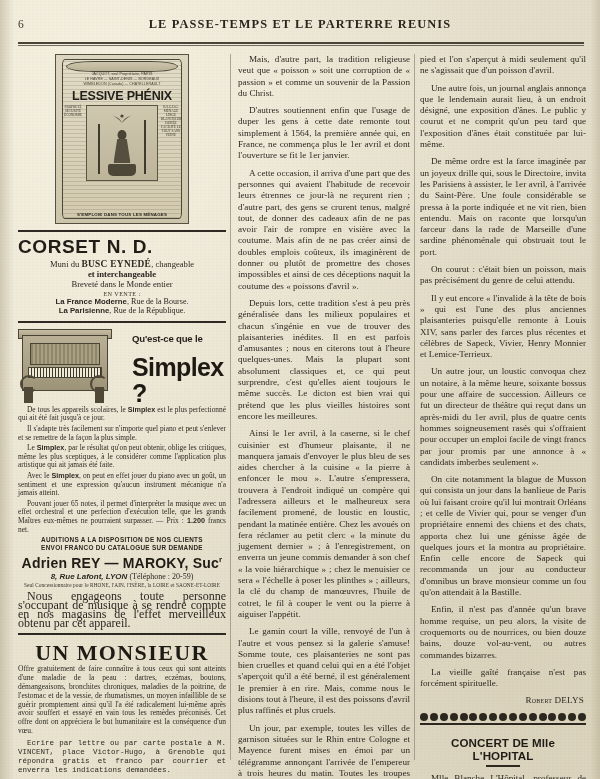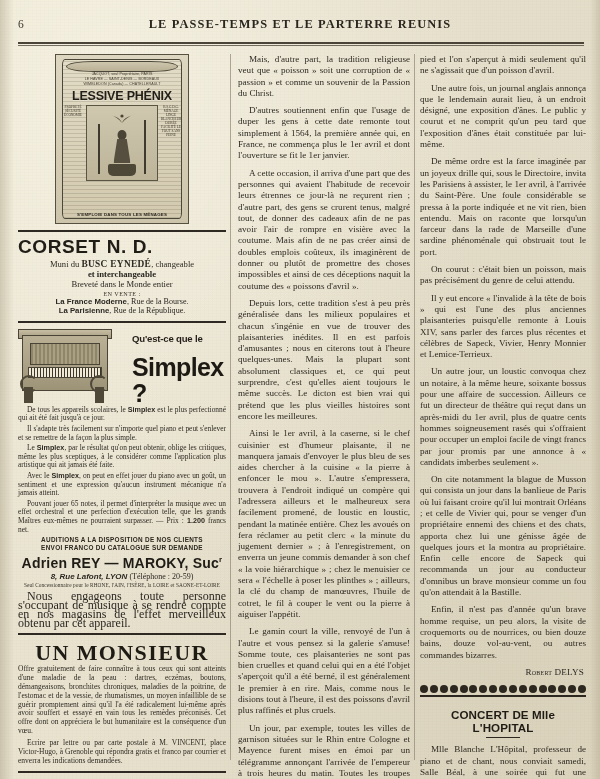--- a/index.html
+++ b/index.html
@@ -147,21 +147,21 @@
   .rey-addr b{font-style:italic;font-family:"Liberation Sans",sans-serif;font-size:8px;}
   .rey-sub{text-align:center;font-size:5.3px;letter-spacing:.1px;color:#37322a;margin-top:1px;}
   .rey-body{font-size:12px;line-height:9px;text-align:justify;text-indent:9px;margin-top:4px;}
 
   
   .monsieur{text-align:center;font-family:"Liberation Serif",serif;
     font-weight:bold;font-size:22px;letter-spacing:1.4px;color:#1e1b15;
     line-height:24px;font-variant:small-caps;}
   .monsieur-body{font-size:7.5px;line-height:8.9px;text-align:justify;color:#2e2a23;}
   .monsieur-body p{margin:0 0 3px;text-indent:0;}
-  .monsieur-body p.ind{text-indent:9px;}
+  .monsieur-body p.ind{text-indent:9px;font-family:Liberation Mono, monospace;}
 
   
   .choc-top{text-align:center;font-family:"Liberation Sans",sans-serif;
     font-weight:bold;font-size:12px;letter-spacing:.2px;color:#201d17;margin-top:3px;}
 
   
   .sig{text-align:right;font-size:9.1px;letter-spacing:.2px;margin:3px 2px 0 0;}
   .sig span{font-variant:small-caps;}
   .ornament{margin:8px 0 9px;height:14px;position:relative;}
   .ornament .bar{position:absolute;left:0;right:0;top:10px;height:1.8px;background:#2c281f;}
@@ -292,20 +292,21 @@
 
   <div class="col col-right body">
     <p class="noind">pied et l'on s'aperçut à midi seulement qu'il ne s'agissait que d'un poisson d'avril.</p>
     <p>Une autre fois, un journal anglais annonça que le lendemain aurait lieu, à un endroit désigné, une exposition d'ânes. Le public y courut et ne comprit qu'un peu tard que l'exposition d'ânes était constituée par lui-même.</p>
     <p>De même ordre est la farce imaginée par un joyeux drille qui, sous le Directoire, invita les Parisiens à assister, le 1er avril, à l'arrivée du Saint-Père. Une foule considérable se pressa à la porte indiquée et ne vit rien, bien entendu. Mais on raconte que lorsqu'un farceur dans la rade de Marseille d'une sardine phénoménale qui obstruait tout le port.</p>
     <p>On courut : c'était bien un poisson, mais pas précisément du genre de celui attendu.</p>
     <p>Il y eut encore « l'invalide à la tête de bois » qui est l'une des plus anciennes plaisanteries puisqu'elle remonte à Louis XIV, sans parler des farces plus récentes et célèbres de Sapeck, Vivier, Henry Monnier et Lemice-Terrieux.</p>
     <p>Un autre jour, un loustic convoqua chez un notaire, à la même heure, soixante bossus pour une affaire de succession. Ailleurs ce fut un directeur de théâtre qui reçut dans un après-midi du 1er avril, plus de quatre cents hommes soigneusement rasés qui s'offraient pour occuper un emploi facile de vingt francs par jour promis par une annonce à « candidats imberbes seulement ».</p>
     <p>On cite notamment la blague de Musson qui consista un jour dans la banlieue de Paris où lui faisant croire qu'il lui montrait Orléans ; et celle de Vivier qui, pour se venger d'un propriétaire ennemi des chiens et des chats, apporta chez lui une génisse âgée de quelques jours et la montra au propriétaire. Enfin celle encore de Sapeck qui recommanda un jour au conducteur d'omnibus un brave monsieur comme un fou qu'on attendait à la Bastille.</p>
     <p>Enfin, il n'est pas d'année qu'un brave homme requise, un peu alors, la visite de croquemorts ou de nourrices, ou bien douze bains, douze vol-au-vent, ou autres commandes bizarres.</p>
+    <p>La vieille gaîté française n'est pas forcément spirituelle.</p>
 
     <div class="sig"><span>Robert </span><span>DELYS</span></div>
 
     <div class="ornament">
       <div class="bar"></div>
       <div class="dots">
         <b></b>
           <b></b>
           <b></b>
           <b></b>

